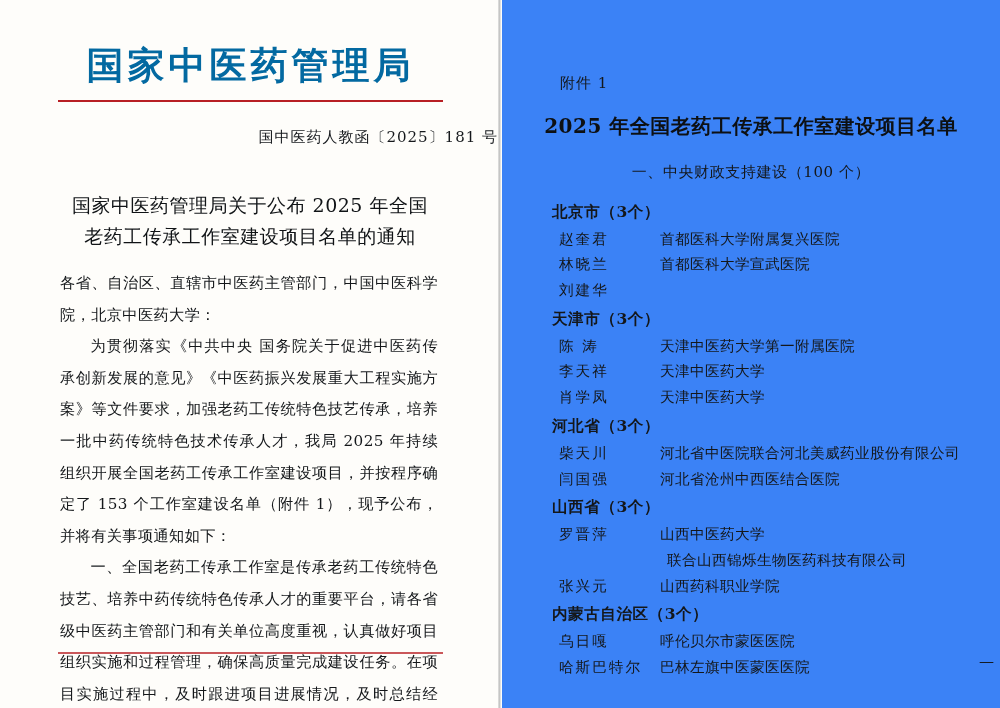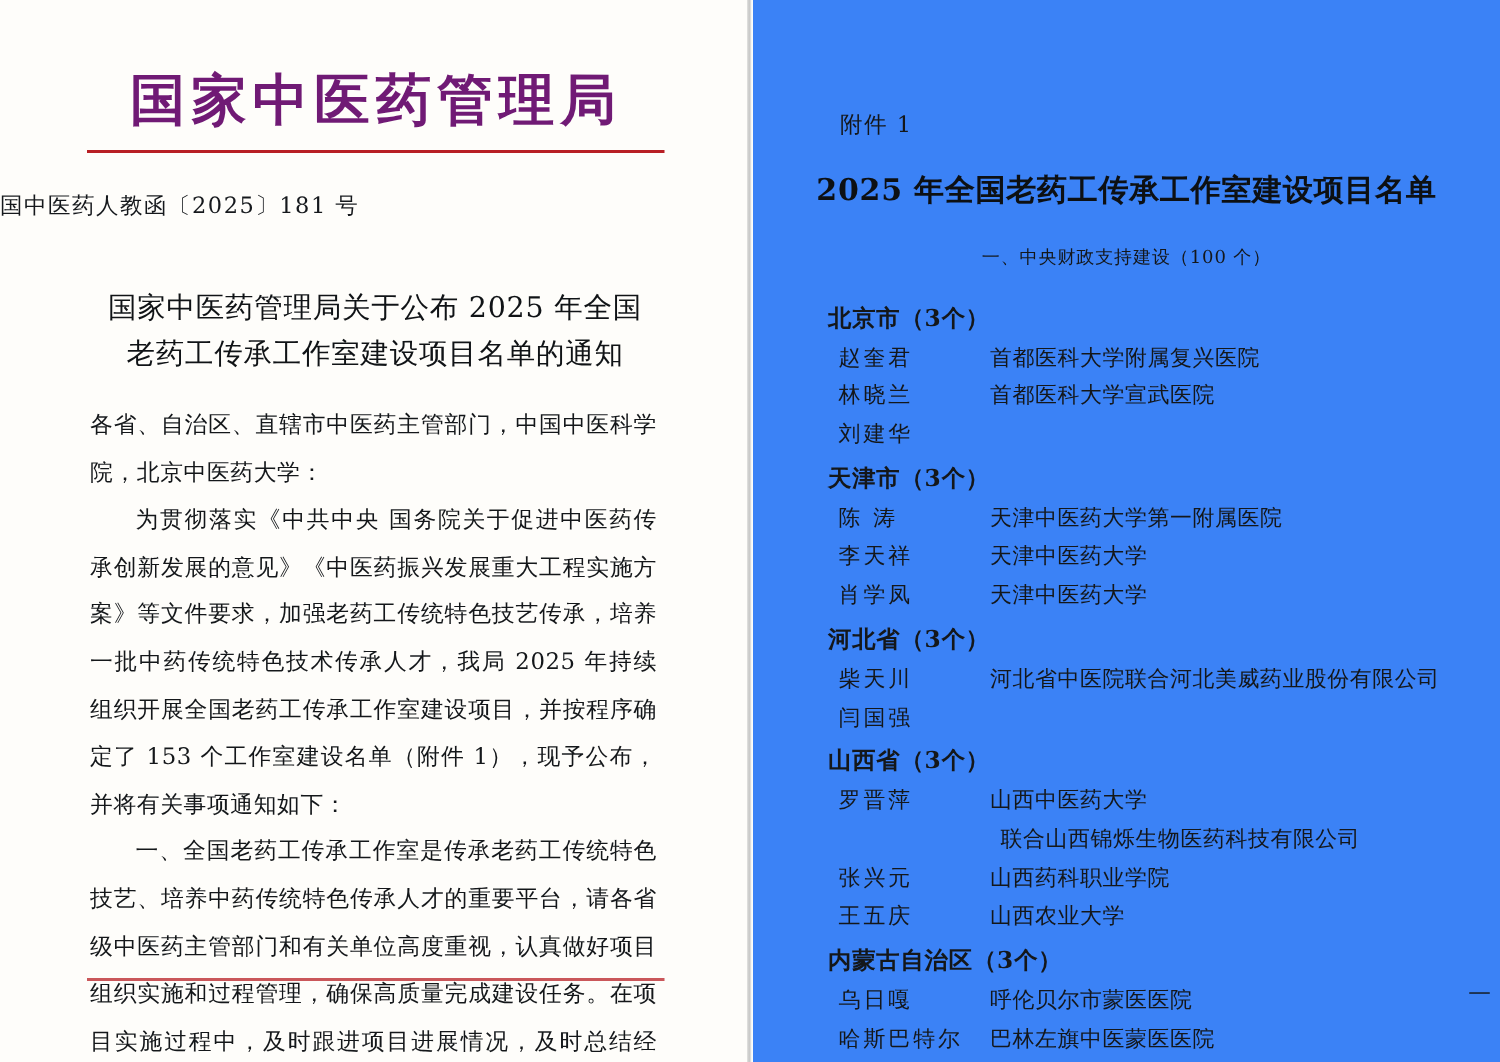--- a/index.html
+++ b/index.html
@@ -41,39 +41,39 @@
     background: #fefdfa;
   }
   .masthead {
     position: absolute;
     left: 58px;
     top: 48px;
     width: 385px;
     text-align: center;
   }
   .masthead-title {
-    font-family: Liberation Serif, serif;
+    font-family: Liberation Mono, monospace;
     font-weight: bold;
     font-size: 37px;
     letter-spacing: 4px;
-    color: #701a75;
+    color: #0369a1;
     line-height: 1.1;
     white-space: nowrap;
   }
   .masthead-rule {
     margin-top: 11px;
     height: 2px;
     background: #b81f24;
   }
   .doc-number {
     position: absolute;
     left: 0;
     top: 128px;
     width: 498px;
-    text-align: left;
+    text-align: right;
     font-family: "DejaVu Serif", "Liberation Serif", serif;
     font-size: 15px;
     letter-spacing: 1px;
     color: #15181c;
   }
   .doc-title {
     position: absolute;
     left: 60px;
     top: 190px;
     width: 380px;
@@ -142,21 +142,21 @@
     color: #0d1013;
     letter-spacing: 0.5px;
   }
   .section-heading {
     position: absolute;
     left: 20px;
     top: 163px;
     width: 458px;
     text-align: center;
     font-family: "DejaVu Serif", "Liberation Serif", serif;
-    font-size: 12px;
+    font-size: 15px;
     color: #14171a;
     letter-spacing: 0.6px;
   }
   .regions {
     position: absolute;
     left: 50px;
     top: 196px;
     width: 430px;
     font-family: "DejaVu Serif", "Liberation Serif", serif;
     color: #14171a;
@@ -261,35 +261,32 @@
           <div class="entry-name">肖学凤</div>
           <div class="entry-unit">天津中医药大学</div>
         </div>
         <div class="region-name">河北省（3个）</div>
         <div class="entry">
           <div class="entry-name">柴天川</div>
           <div class="entry-unit">河北省中医院联合河北美威药业股份有限公司</div>
         </div>
         <div class="entry">
           <div class="entry-name">闫国强</div>
+          <div class="entry-unit">河北省沧州中西医结合医院</div>
         </div>
         <div class="region-name">山西省（3个）</div>
         <div class="entry">
           <div class="entry-name">罗晋萍</div>
           <div class="entry-unit">山西中医药大学</div>
         </div>
         <div class="entry-unit-extra">联合山西锦烁生物医药科技有限公司</div>
         <div class="entry">
           <div class="entry-name">张兴元</div>
           <div class="entry-unit">山西药科职业学院</div>
         </div>
-        <div class="entry">
-          <div class="entry-name">王五庆</div>
-          <div class="entry-unit">山西农业大学</div>
-        </div>
         <div class="region-name">内蒙古自治区（3个）</div>
         <div class="entry">
           <div class="entry-name">乌日嘎</div>
           <div class="entry-unit">呼伦贝尔市蒙医医院</div>
         </div>
         <div class="entry">
           <div class="entry-name">哈斯巴特尔</div>
           <div class="entry-unit">巴林左旗中医蒙医医院</div>
         </div>
       </div>

